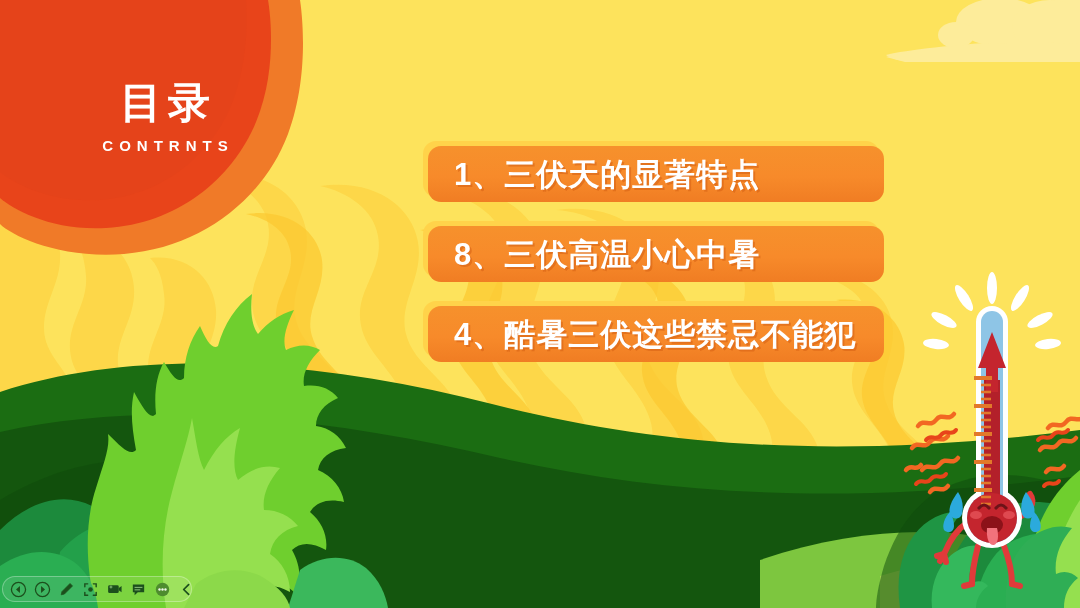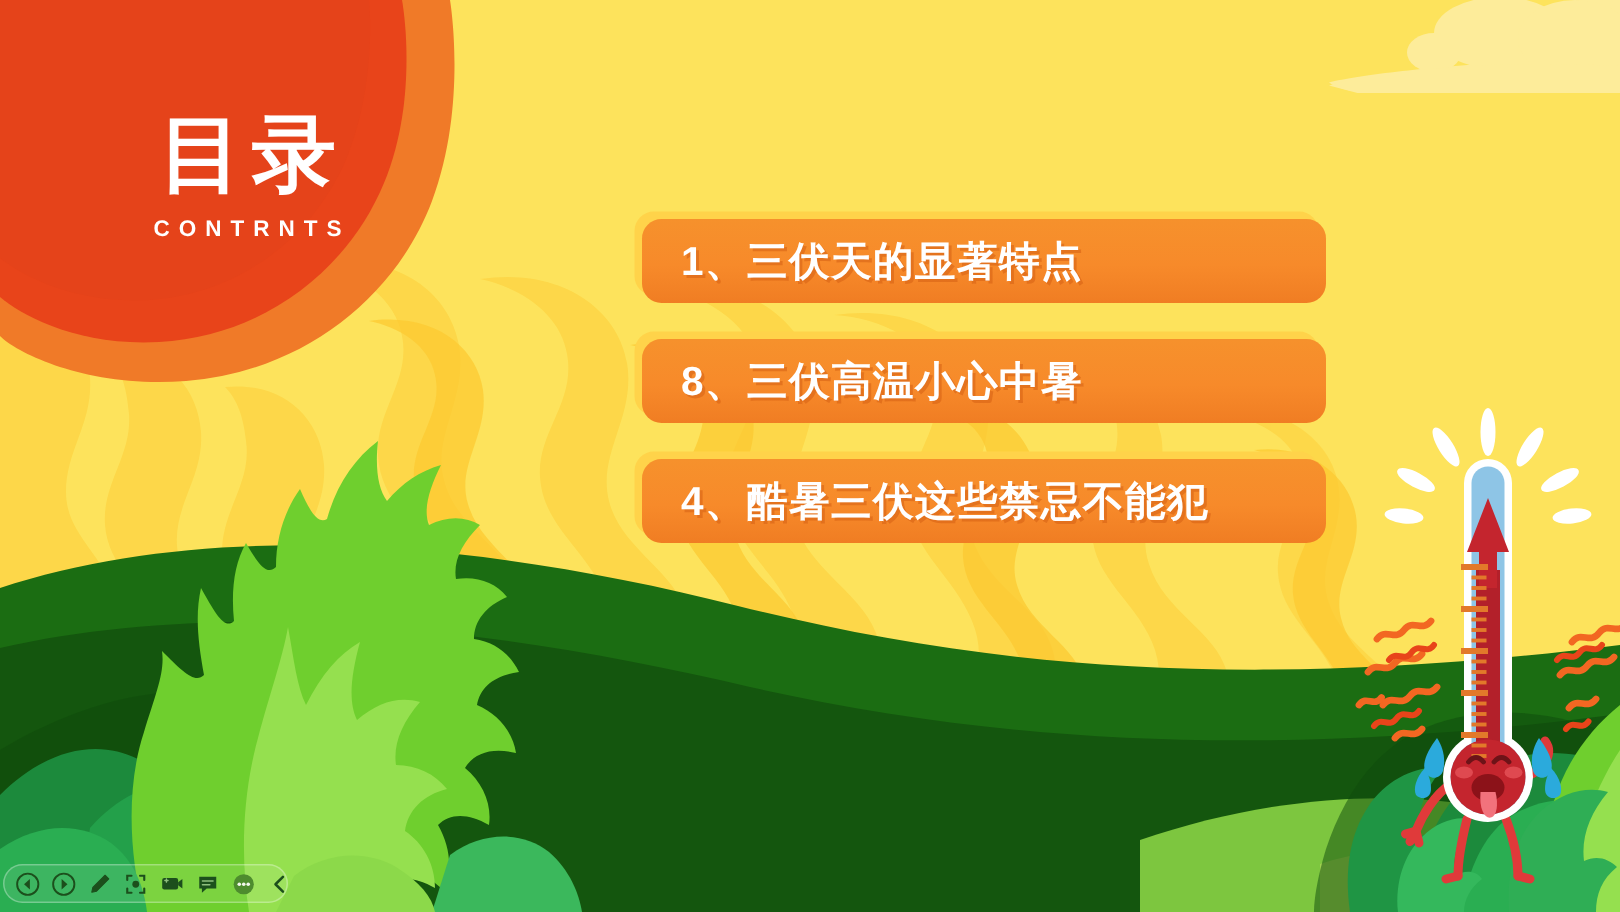--- a/index.html
+++ b/index.html
@@ -16,21 +16,21 @@
   .layer{ position:absolute; inset:0; }
   svg.layer{ display:block; }
 
   
   #title-block{
     position:absolute; left:0; top:0; width:330px; height:250px;
     display:flex; flex-direction:column; align-items:center; justify-content:center;
     padding-bottom:16px; z-index:6;
   }
   #title-cn{
-    color:#ffffff; font-size:56px; font-weight:bold; line-height:1;
+    color:#ffffff; font-size:42px; font-weight:bold; line-height:1;
     letter-spacing:6px; text-indent:6px;
     font-family:"Liberation Sans","DejaVu Sans",sans-serif;
   }
   #title-en{
     color:#ffffff; font-size:15px; font-weight:bold; line-height:1;
     letter-spacing:6px; text-indent:6px; margin-top:14px;
   }
 
   
   #menu{
@@ -46,21 +46,21 @@
     background:#FFD34A; border-radius:13px;
   }
   .menu-face{
     position:absolute; left:0; top:0; width:456px; height:56px;
     background:linear-gradient(180deg,#F6912C 0%,#F78A2A 55%,#F07D23 100%);
     border-radius:13px;
     display:flex; align-items:center;
     padding-left:26px;
   }
   .menu-label{
-    color:#ffffff; font-size:27px; font-weight:bold; line-height:1;
+    color:#ffffff; font-size:31px; font-weight:bold; line-height:1;
     letter-spacing:1px; white-space:nowrap;
     text-shadow: 2px 2px 0 rgba(214,96,20,.55);
     font-family:"Liberation Sans","DejaVu Sans",sans-serif;
   }
 
   
   #toolbar{
     position:absolute; left:2px; bottom:6px;
     width:190px; height:26px;
     border:1px solid rgba(255,255,255,.30);

